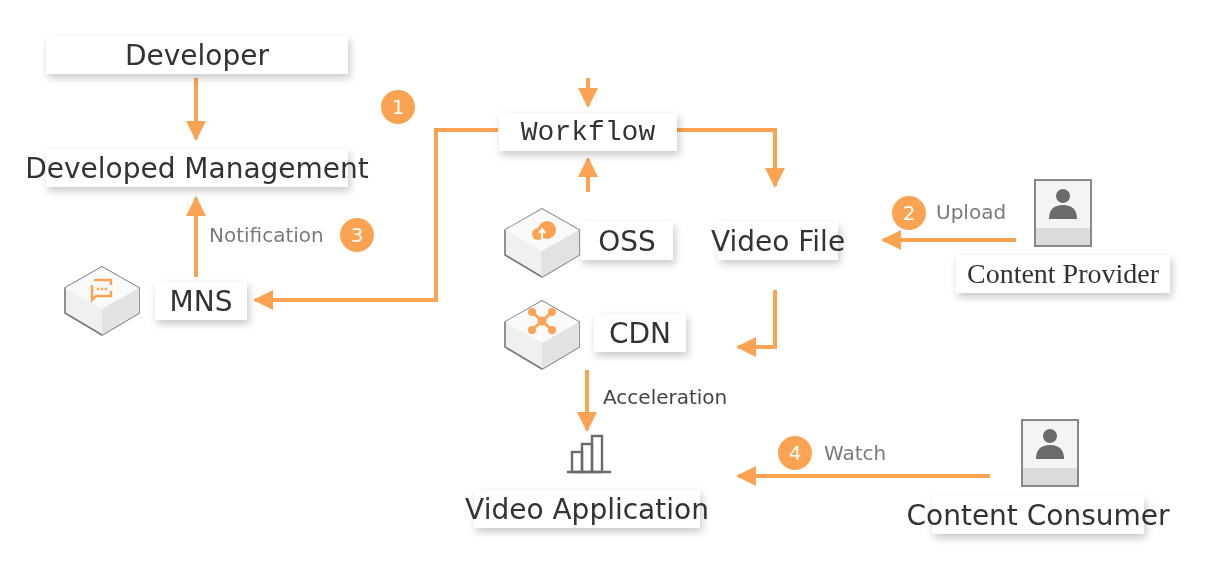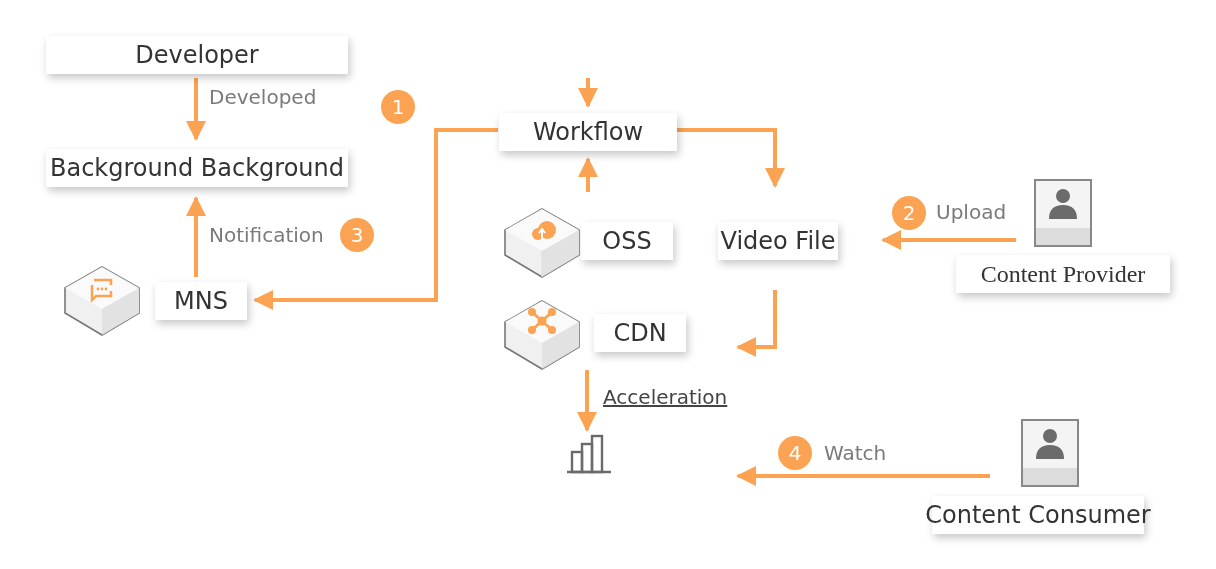--- a/index.html
+++ b/index.html
@@ -1,19 +1,19 @@
 <!DOCTYPE html>
 <html><head>
 <meta charset="utf-8">
 <style>
   html, body { margin:0; padding:0; background:#ffffff; }
   body { width:1216px; height:569px; position:relative; overflow:hidden;
          font-family:"DejaVu Sans","Liberation Sans",sans-serif; }
   #canvas { position:absolute; left:0; top:0; width:1216px; height:569px; }
-  .box { position:absolute; background:#fff; color:#333; font-size:24px;
+  .box { position:absolute; background:#fff; color:#333; font-size:28px;
          display:flex; align-items:center; justify-content:center; white-space:nowrap;
          box-shadow:2px 4px 8px rgba(0,0,0,0.22); }
   .lbl { position:absolute; color:#7a7a7a; font-size:20px; white-space:nowrap; line-height:26px; }
   .lbl.dark { color:#444; }
   .badge { position:absolute; width:34px; height:34px; border-radius:50%; background:#fba352;
            color:#fff; font-size:20px; display:flex; align-items:center; justify-content:center; }
   .panel { position:absolute; left:463px; top:192px; width:415px; height:98px; background:#fff;
            box-shadow:0 1px 6px rgba(0,0,0,0.18);
            clip-path:polygon(0 0, 395px 0, 415px 18px, 415px 100%, 0 100%); }
   .iso { position:absolute; }
@@ -44,50 +44,52 @@
       <path d="M990,476 L738,476" marker-end="url(#ah)"></path>
     </g>
   </svg>
 
   <div class="panel"></div>
 
   <div class="box" style="left:46px;top:36px;width:302px;height:38px;">
       <span>Developer</span>
     </div>
   <div class="box" style="left:46px;top:149px;width:302px;height:38px;">
-      <span>Background Background</span>
+      <span>Developed Management</span>
     </div>
-  <div class="box" style="left:499px;top:113px;width:178px;height:38px;">
+  <div class="box" style="left:499px;top:113px;width:178px;height:38px;font-family:Liberation Mono, monospace;">
       <span>Workflow</span>
     </div>
   <div class="box" style="left:581px;top:222px;width:92px;height:38px;">
       <span>OSS</span>
     </div>
   <div class="box" style="left:718px;top:222px;width:120px;height:38px;text-align:center;">
       <span>Video File</span>
     </div>
   <div class="box" style="left:155px;top:282px;width:92px;height:38px;">
       <span>MNS</span>
     </div>
   <div class="box" style="left:594px;top:314px;width:92px;height:38px;">
       <span>CDN</span>
     </div>
   <div class="box" style="left:956px;top:255px;width:214px;height:38px;font-family:Liberation Serif, serif;">
       <span>Content Provider</span>
     </div>
+  <div class="box" style="left:474px;top:490px;width:226px;height:38px;">
+      <span>Video Application</span>
+    </div>
   <div class="box" style="left:932px;top:496px;width:212px;height:38px;">
       <span>Content Consumer</span>
     </div>
 
   <div class="lbl" style="left:209px;top:84px;">
-    <div>Developed</div>
   </div>
   <div class="lbl" style="left:209px;top:222px;">Notification</div>
   <div class="lbl" style="left:936px;top:199px;">Upload</div>
-  <div class="lbl dark" style="left:603px;top:384px;text-decoration:underline;">Acceleration</div>
+  <div class="lbl dark" style="left:603px;top:384px;">Acceleration</div>
   <div class="lbl" style="left:824px;top:440px;">Watch</div>
 
   <div class="badge" style="left:381px;top:90px;">1</div>
   <div class="badge" style="left:892px;top:196px;">2</div>
   <div class="badge" style="left:340px;top:218px;">3</div>
   <div class="badge" style="left:778px;top:436px;">4</div>
 
   <svg class="iso" style="left:502px;top:206px;" width="80" height="76" viewBox="0 0 80 76">
     <polygon points="40,3 77,24 77,49 40,71 3,49 3,24" fill="#f0f0f0" stroke="#777" stroke-width="1.6"></polygon>
     <polygon points="40,3 77,24 40,45 3,24" fill="#fafafa"></polygon>

